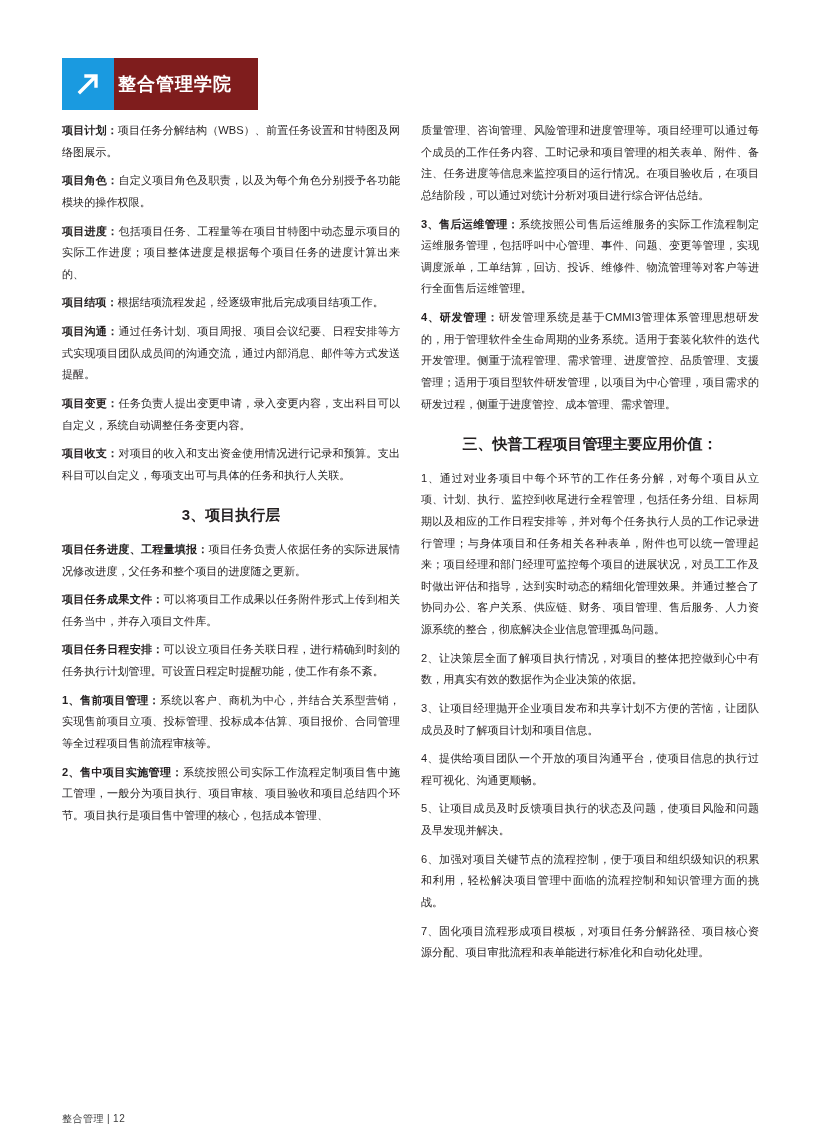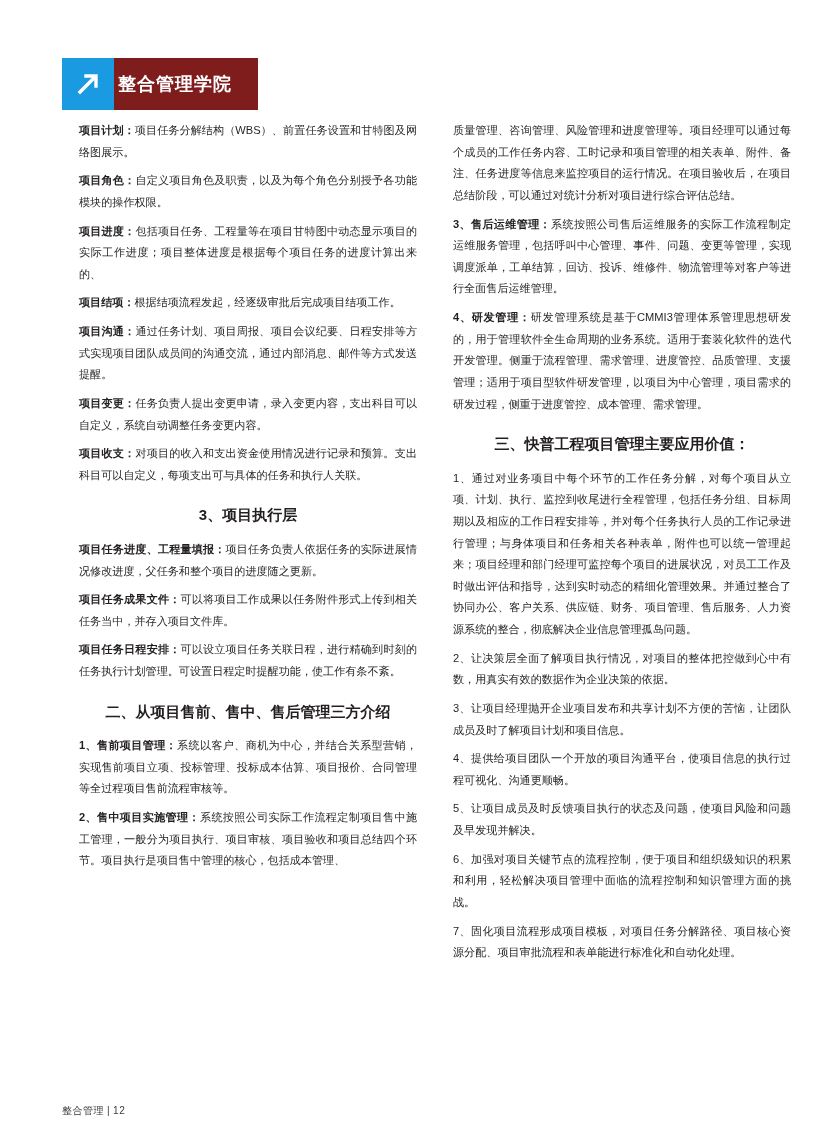--- a/index.html
+++ b/index.html
@@ -47,22 +47,21 @@
     white-space: nowrap;
   }
   
   .columns {
     position: absolute;
     left: 62px;
     top: 120px;
     width: 713px;
     height: 960px;
     display: flex;
-    gap: 36px;
-    margin-left: 17px;
+    gap: 21px;
   }
   .col {
     width: 338px;
     font-size: 11.1px;
     line-height: 1.95;
   }
   p {
     margin: 0 0 7px 0;
     text-align: justify;
     text-justify: inter-ideograph;
@@ -74,21 +73,21 @@
     font-size: 15px;
     font-weight: bold;
     margin: 18px 0 12px 0;
     line-height: 1.5;
     text-align: center;
   }
   
   .footer {
     position: absolute;
     left: 62px;
-    bottom: 28px;
+    bottom: 20px;
     font-size: 10px;
     color: #3a3a3a;
     letter-spacing: 0.5px;
   }
   .footer .sep { margin: 0 3px; }
 </style>
 </head>
 <body>
 
 <div class="page">
@@ -133,21 +132,20 @@
       <p>
         <span class="lead">项目任务进度、工程量填报：</span><span>项目任务负责人依据任务的实际进展情况修改进度，父任务和整个项目的进度随之更新。</span>
       </p>
       <p>
         <span class="lead">项目任务成果文件：</span><span>可以将项目工作成果以任务附件形式上传到相关任务当中，并存入项目文件库。</span>
       </p>
       <p>
         <span class="lead">项目任务日程安排：</span><span>可以设立项目任务关联日程，进行精确到时刻的任务执行计划管理。可设置日程定时提醒功能，使工作有条不紊。</span>
       </p>
 
-      <h2 class="sec">二、从项目售前、售中、售后管理三方介绍</h2>
 
       <p>
         <span class="lead">1、售前项目管理：</span><span>系统以客户、商机为中心，并结合关系型营销，实现售前项目立项、投标管理、投标成本估算、项目报价、合同管理等全过程项目售前流程审核等。</span>
       </p>
       <p>
         <span class="lead">2、售中项目实施管理：</span><span>系统按照公司实际工作流程定制项目售中施工管理，一般分为项目执行、项目审核、项目验收和项目总结四个环节。项目执行是项目售中管理的核心，包括成本管理、</span>
       </p>
     </div>
 
     <div class="col">

